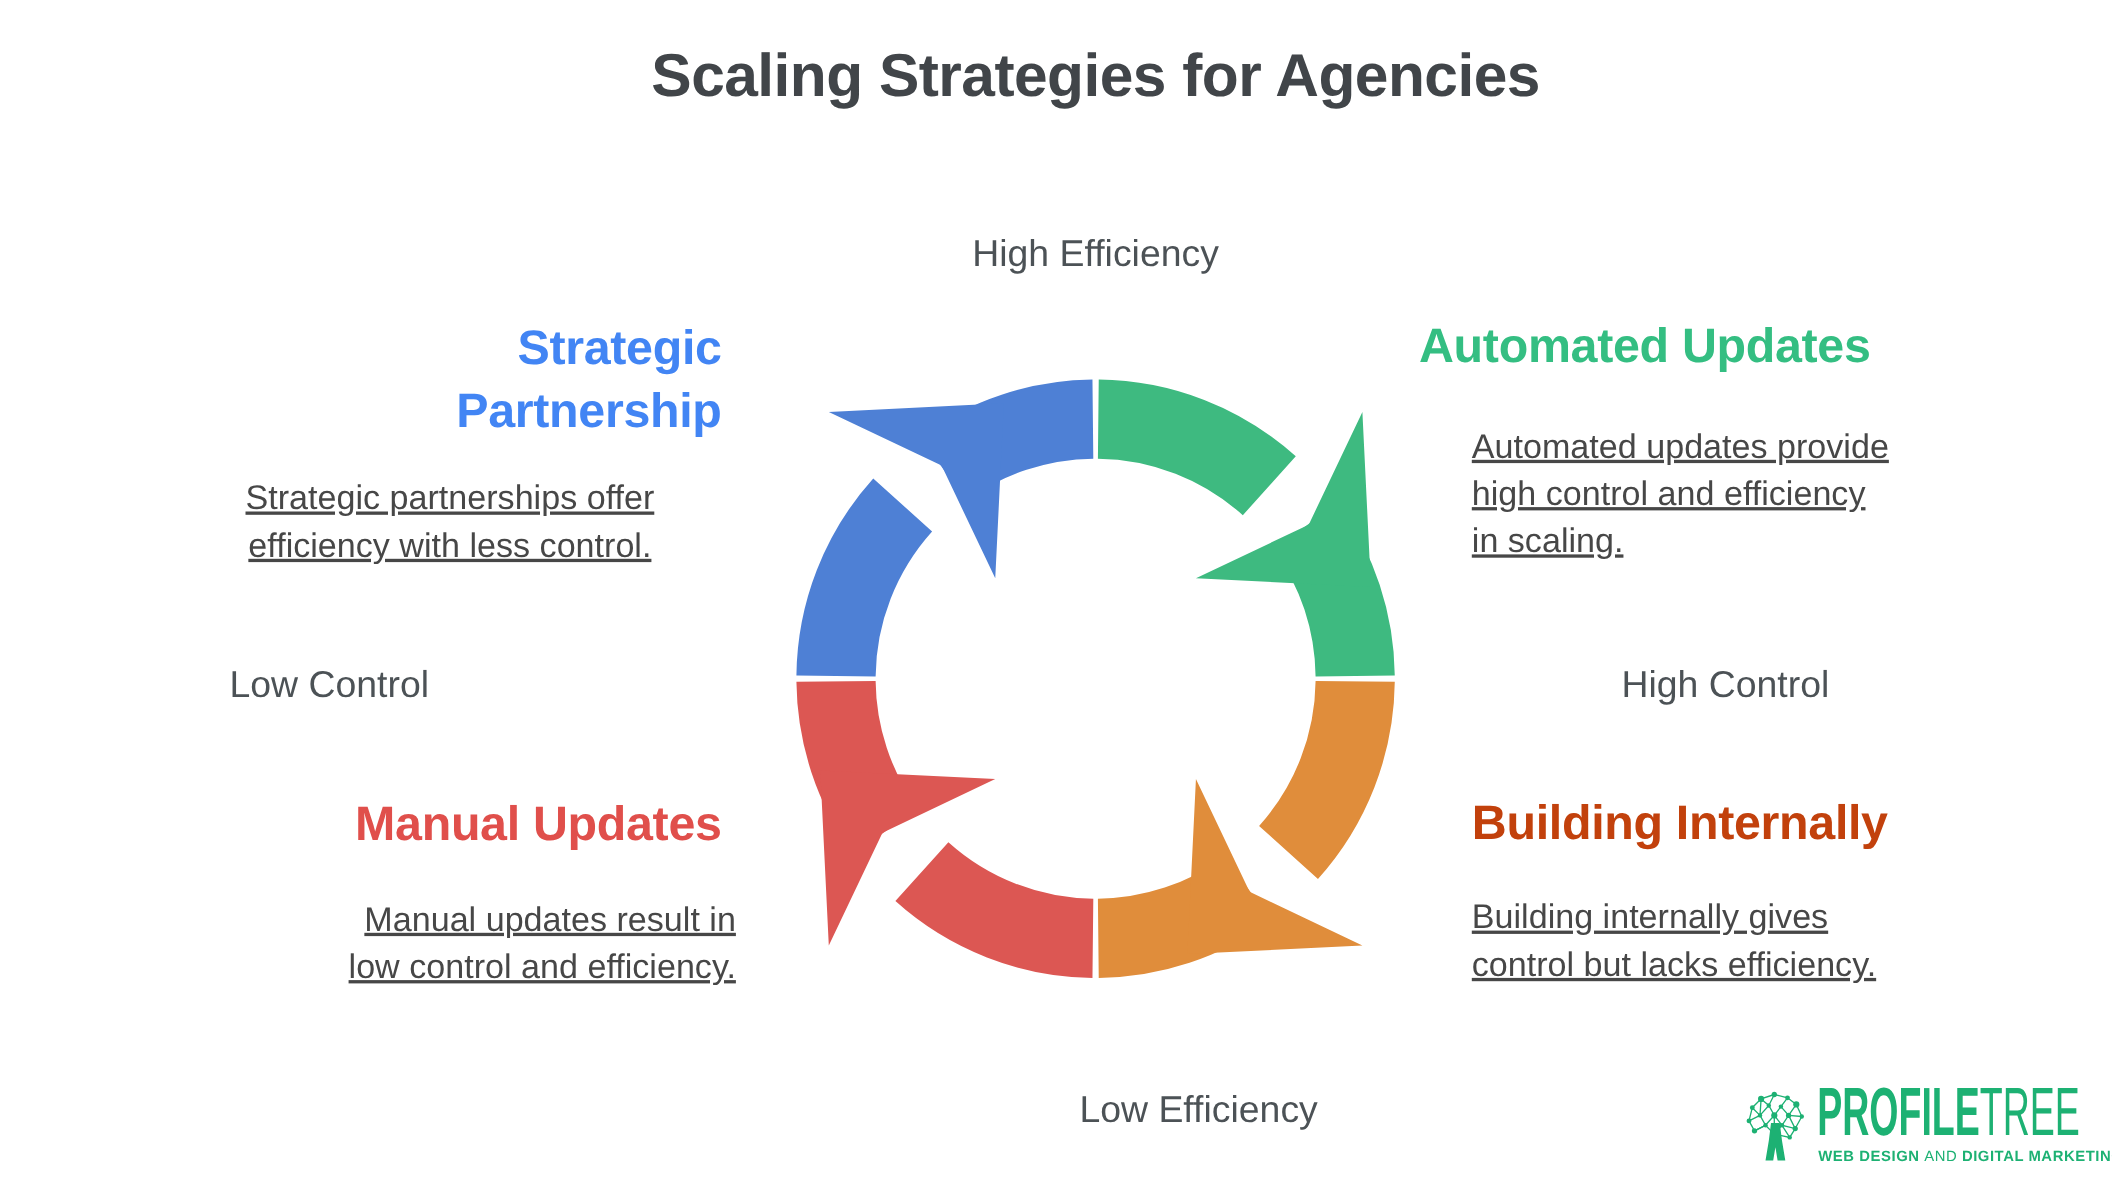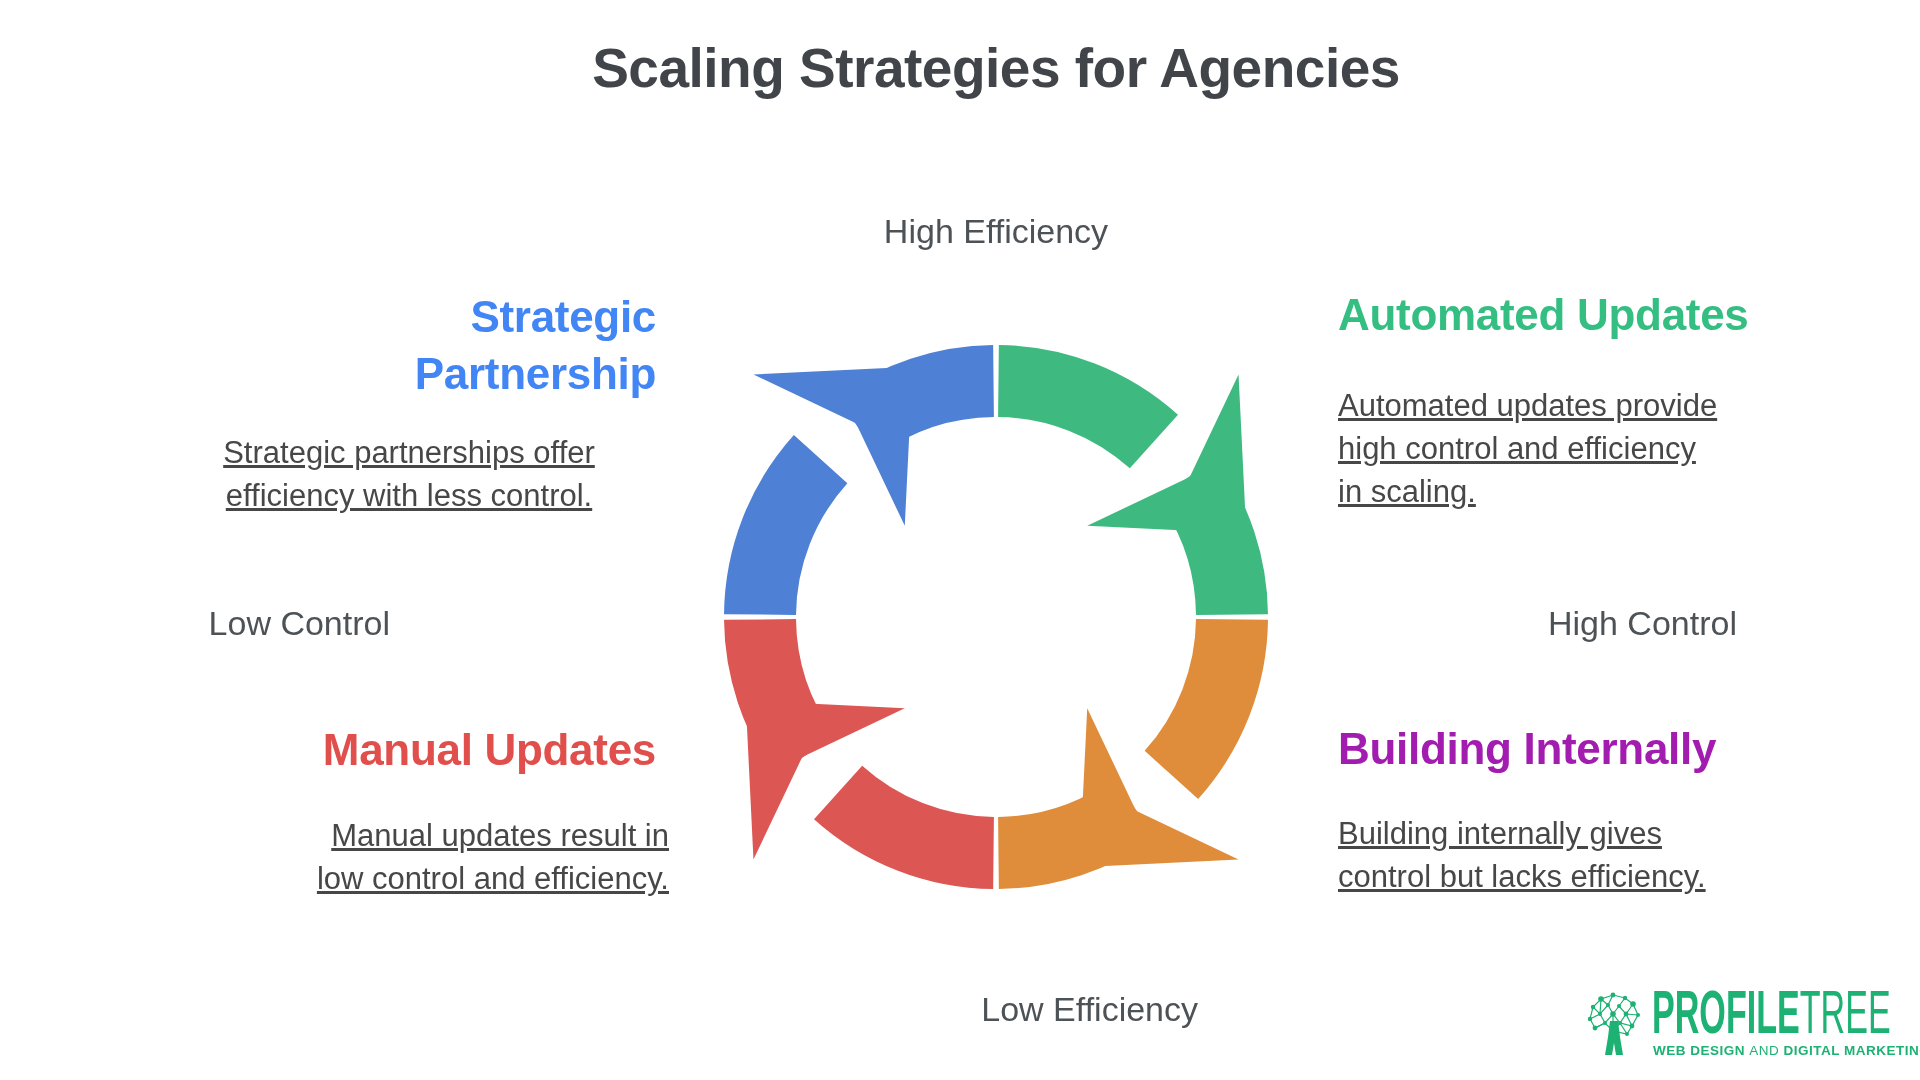--- a/index.html
+++ b/index.html
@@ -5,29 +5,29 @@
   html,body{margin:0;padding:0;background:#ffffff;}
   .canvas{position:relative;width:1920px;height:1080px;background:#ffffff;overflow:hidden;
           font-family:"Liberation Sans", sans-serif;}
   .abs{position:absolute;}
   .pre{white-space:pre-line;}
   #title{left:36px;top:36px;width:1920px;text-align:center;
          font-size:55px;font-weight:700;letter-spacing:-0.5px;}
   .axis{font-size:34px;color:#4c5256;}
   #axis-top{left:796px;top:212px;width:400px;text-align:center;}
   #axis-left{left:90px;top:604px;width:300px;text-align:right;}
-  #axis-right{left:1548px;top:604px;width:300px;text-align:left;}
+  #axis-right{left:1474px;top:604px;width:300px;text-align:left;}
   #axis-bottom{left:798px;top:990px;width:400px;text-align:right;}
   #diagram{left:646px;top:267px;width:700px;height:700px;}
   .sec-heading{font-size:44px;font-weight:700;line-height:57px;letter-spacing:-0.3px;}
   .sec-body{font-size:31px;line-height:43px;color:#474747;text-decoration:underline;}
   .ralign{text-align:right;}
   #sec-sp-heading{right:1264px;top:288px;width:420px;}
   #sec-sp-body{right:1251px;top:431px;width:520px;text-align:center;}
-  #sec-au-heading{left:1338px;top:286px;width:520px;}
+  #sec-au-heading{left:1290px;top:286px;width:520px;}
   #sec-au-body{left:1338px;top:384px;width:520px;}
   #sec-mu-heading{right:1264px;top:721px;width:420px;}
   #sec-mu-body{right:1251px;top:814px;width:520px;}
   #sec-bi-heading{left:1338px;top:720px;width:520px;}
   #sec-bi-body{left:1338px;top:812px;width:520px;}
   #logo{left:1586px;top:988px;width:320px;height:75px;}
   #logo-icon{position:absolute;left:0;top:1px;}
   #brand{position:absolute;left:66px;top:-7px;font-size:62px;line-height:62px;font-weight:700;
          transform:scaleX(0.55);transform-origin:0 0;white-space:nowrap;letter-spacing:0px;}
   #brand .light{font-weight:400;}
@@ -68,21 +68,21 @@
 
   <div id="sec-au-heading" class="abs sec-heading pre" style="color: rgb(52, 190, 130);">Automated Updates</div>
   <div id="sec-au-body" class="abs sec-body pre">Automated updates provide
 high control and efficiency
 in scaling.</div>
 
   <div id="sec-mu-heading" class="abs sec-heading ralign pre" style="color: rgb(224, 79, 75);">Manual Updates</div>
   <div id="sec-mu-body" class="abs sec-body ralign pre">Manual updates result in
 low control and efficiency.</div>
 
-  <div id="sec-bi-heading" class="abs sec-heading pre" style="color: #a21caf;">Building Internally</div>
+  <div id="sec-bi-heading" class="abs sec-heading pre" style="color: #c2410c;">Building Internally</div>
   <div id="sec-bi-body" class="abs sec-body pre">Building internally gives
 control but lacks efficiency.</div>
 
   <div id="logo" class="abs">
     <svg id="logo-icon" width="56" height="68" viewBox="0 0 56 68">
       <g stroke="currentColor" fill="none" stroke-width="1.2" style="color: rgb(29, 177, 115);">
         <path d="M27 6 L15 10 L7 18 L4 30 L9 39 L19 34 L27 42 L34 34 L46 37 L52 26 L47 15 L39 9 Z"></path>
         <path d="M15 10 L22 16 L27 25 L33 17 L39 9 M22 16 L27 6 M22 16 L14 25 L7 18 M14 25 L4 30 M14 25 L19 34 L9 39 M19 34 L27 25 L34 34 L40 25 L33 17 M40 25 L47 15 M40 25 L52 26 M40 25 L46 37 M27 25 L27 42 L41 45 L46 37 M34 34 L41 45 M15 10 L14 25"></path>
       </g>
       <g fill="currentColor" stroke="none" style="color: rgb(29, 177, 115);">

